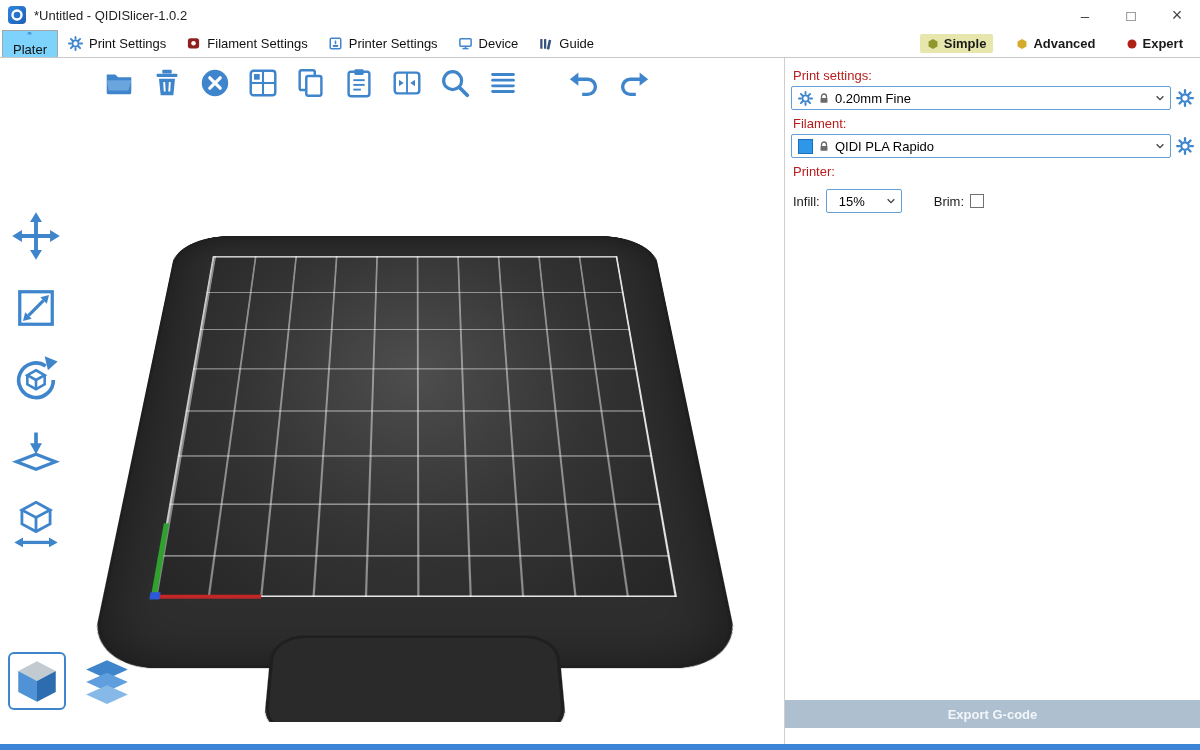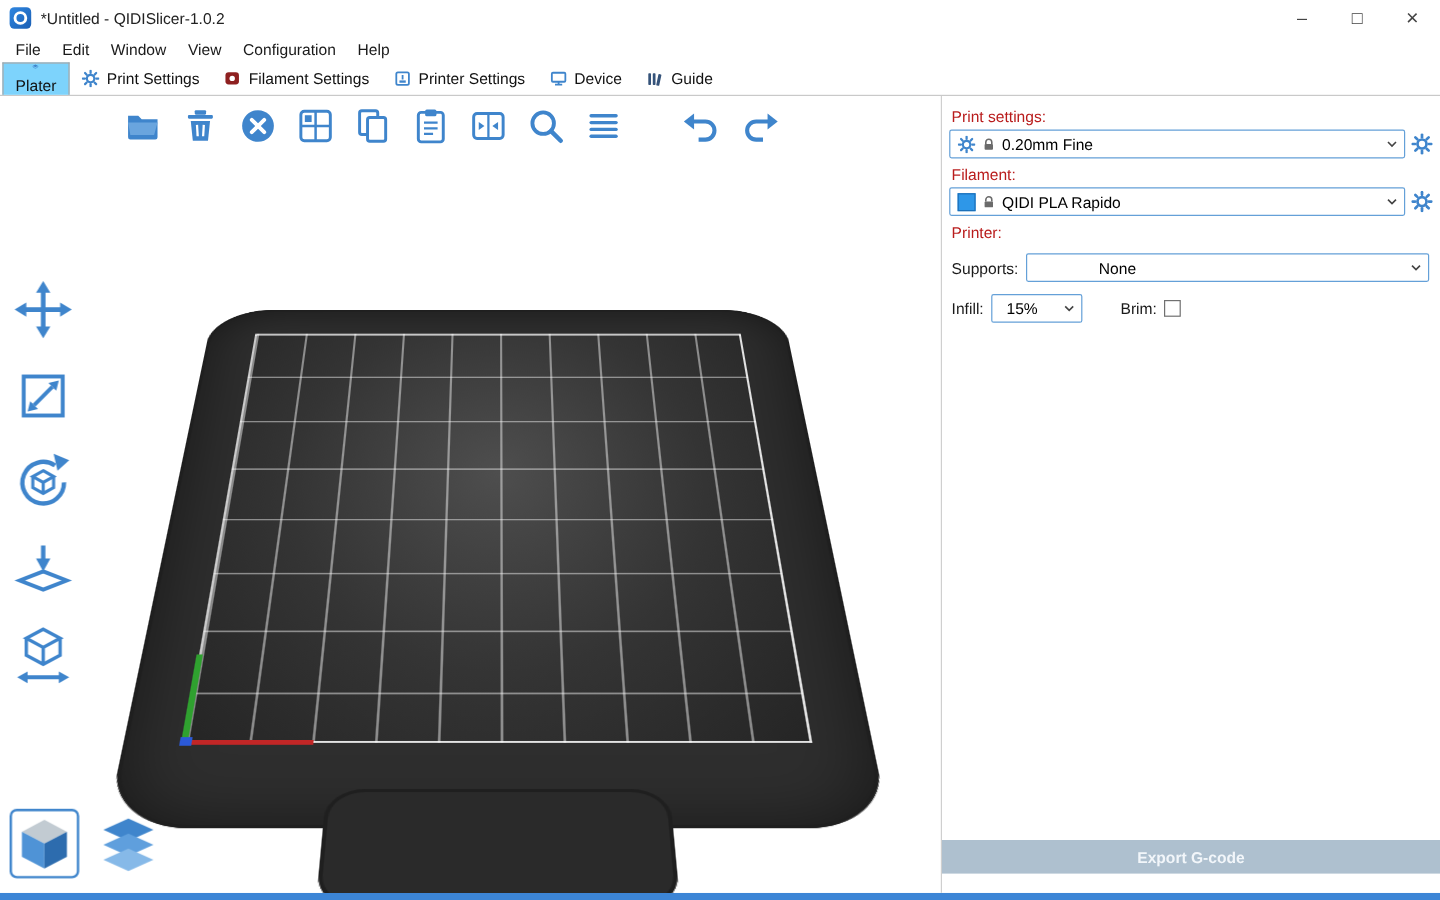--- a/index.html
+++ b/index.html
@@ -155,28 +155,20 @@
         </svg>
     </div>
     <span class="title-text">*Untitled - QIDISlicer-1.0.2</span>
     <div class="win-controls">
       <div class="win-btn">–</div>
       <div class="win-btn">□</div>
       <div class="win-btn close">×</div>
     </div>
   </div>
 
-  <div class="menubar">
-    <span class="menu-item">File</span>
-    <span class="menu-item">Edit</span>
-    <span class="menu-item">Window</span>
-    <span class="menu-item">View</span>
-    <span class="menu-item">Configuration</span>
-    <span class="menu-item">Help</span>
-  </div>
 
   <div class="tabbar">
     <div class="tab selected">
       <svg class="ic-accent">
           <use href="#sym-bed"></use>
         </svg>
       <span>Plater</span>
     </div>
     <div class="tab">
       <svg class="ic-accent">
@@ -202,20 +194,40 @@
         </svg>
       <span>Device</span>
     </div>
     <div class="tab">
       <svg style="color:#35537a">
           <use href="#sym-guide"></use>
         </svg>
       <span>Guide</span>
     </div>
 
+    <div class="modes">
+      <div class="mode active">
+        <svg style="color: rgb(143, 150, 43);">
+            <use href="#sym-hex"></use>
+          </svg>
+        <span>Simple</span>
+      </div>
+      <div class="mode">
+        <svg style="color: rgb(212, 171, 42);">
+            <use href="#sym-hex"></use>
+          </svg>
+        <span>Advanced</span>
+      </div>
+      <div class="mode">
+        <svg style="color: rgb(176, 32, 21);">
+            <use href="#sym-dot"></use>
+          </svg>
+        <span>Expert</span>
+      </div>
+    </div>
   </div>
 
   <div class="main">
 
     <div class="viewport">
 
       <div class="bed3d">
         <div class="bed-body"></div>
         <div class="bed-handle"></div>
         <div class="bed-plate">
@@ -412,29 +424,20 @@
               <use href="#sym-chevron"></use>
             </svg>
         </div>
         <svg class="gear-btn">
             <use href="#sym-gear"></use>
           </svg>
       </div>
 
       <div class="plabel">Printer:</div>
 
-      <div class="inline-row">
-        <span>Supports:</span>
-        <div class="combo supports">
-          <span class="combo-text">None</span>
-          <svg class="arrow">
-              <use href="#sym-chevron"></use>
-            </svg>
-        </div>
-      </div>
 
       <div class="inline-row">
         <span>Infill:</span>
         <div class="combo infill">
           <span class="combo-text">15%</span>
           <svg class="arrow">
               <use href="#sym-chevron"></use>
             </svg>
         </div>
         <span class="brim-label">Brim:</span>

